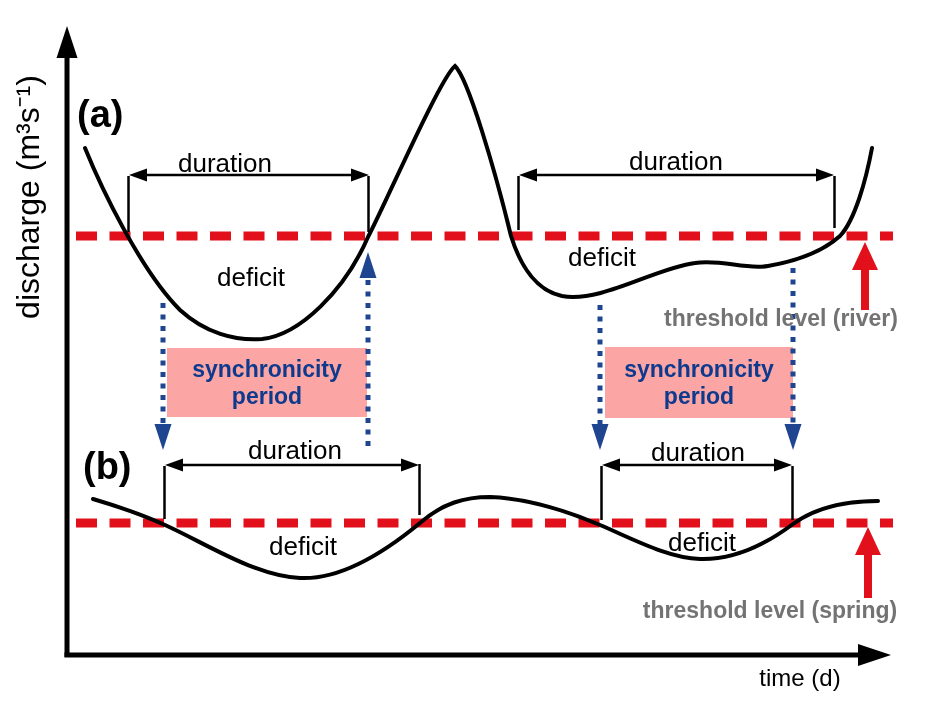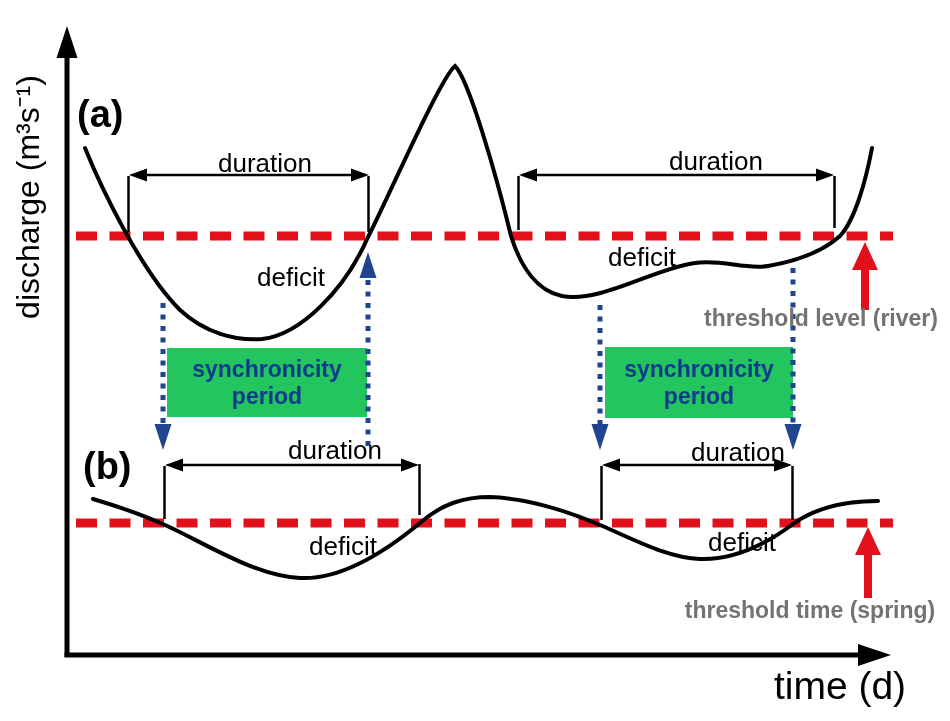--- a/index.html
+++ b/index.html
@@ -2,28 +2,28 @@
 <html><head>
 <meta charset="utf-8">
 <style>
   html,body{margin:0;padding:0;background:#fff;}
   .canvas{
     position:relative;width:950px;height:721px;background:#ffffff;
     font-family:"Liberation Sans",sans-serif;overflow:hidden;
   }
   svg{position:absolute;left:0;top:0;pointer-events:none;}
   .lbl{position:absolute;white-space:nowrap;color:#000;line-height:1;}
-  .centered{transform:translateX(-50%);margin-left:40px;}
+  .centered{transform:translateX(-50%);}
   .ylab{transform:translate(-50%,-50%) rotate(-90deg);font-size:32px;}
   .panel-label{font-weight:bold;font-size:38px;}
   .anno{font-size:26px;}
-  .axis-label{font-size:39px;}
+  .axis-label{font-size:24px;}
   .thresh{font-weight:bold;font-size:23px;color:#737373;}
   .sync-box{
-    position:absolute;background:#22c55e;display:flex;flex-direction:column;
+    position:absolute;background:#fca5a5;display:flex;flex-direction:column;
     align-items:center;justify-content:center;
   }
   .sync-line{
     font-weight:bold;font-size:23px;color:#0d3a8d;line-height:1.15;text-align:center;
   }
 </style>
 </head>
 <body>
 
 <div class="canvas">
@@ -135,16 +135,16 @@
   <div class="lbl anno centered" style="left:225px;top:150px">duration</div>
   <div class="lbl anno centered" style="left:676px;top:148px">duration</div>
   <div class="lbl anno centered" style="left:251px;top:264px">deficit</div>
   <div class="lbl anno centered" style="left:602px;top:244px">deficit</div>
   <div class="lbl thresh centered" style="left:781px;top:307px">threshold level (river)</div>
 
   <div class="lbl anno centered" style="left:295px;top:437px">duration</div>
   <div class="lbl anno centered" style="left:698px;top:439px">duration</div>
   <div class="lbl anno centered" style="left:303px;top:533px">deficit</div>
   <div class="lbl anno centered" style="left:702px;top:529px">deficit</div>
-  <div class="lbl thresh centered" style="left:770px;top:599px">threshold time (spring)</div>
+  <div class="lbl thresh centered" style="left:770px;top:599px">threshold level (spring)</div>
 
   <div class="lbl axis-label centered" style="left:800px;top:666px">time (d)</div>
 </div>
 
 </body></html>

